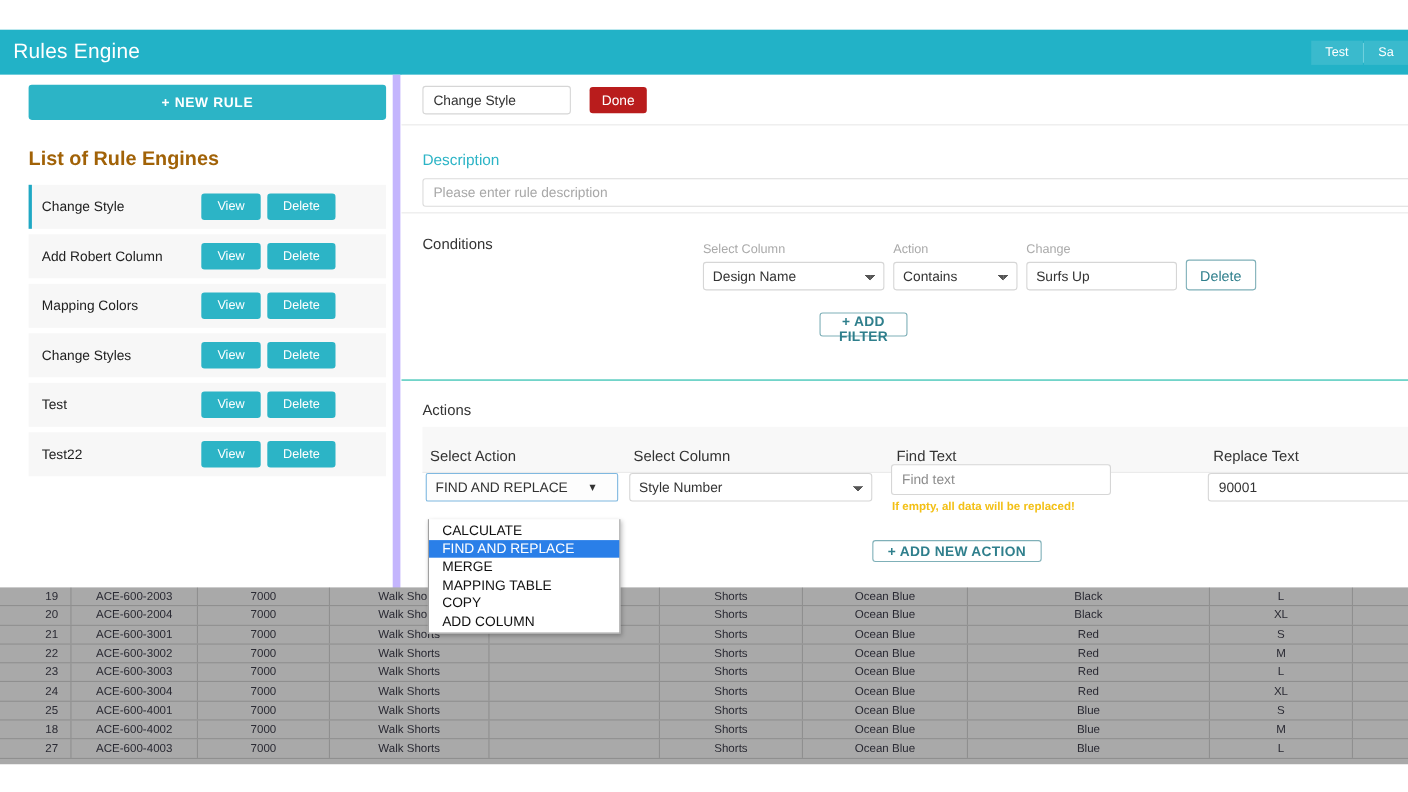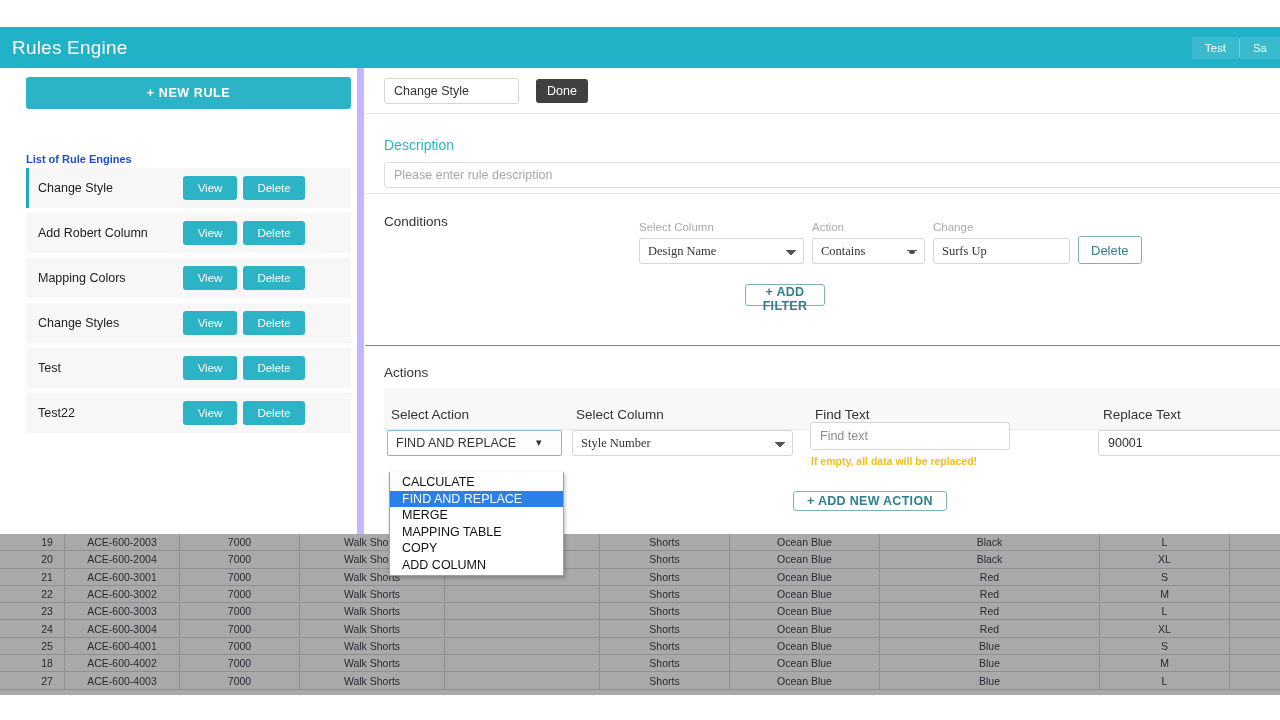--- a/index.html
+++ b/index.html
@@ -40,21 +40,21 @@
     background:#ffffff; border-right:7px solid #c4b5fd;
   }
   .new-rule-btn {
     position:absolute; left:26px; top:9px; width:325px; height:32px;
     background:#2cb4c6; color:#fff; border:none; border-radius:3px;
     font-size:12.5px; font-weight:bold; letter-spacing:.6px; cursor:pointer;
     font-family:"Liberation Sans", sans-serif;
   }
   .list-heading {
     position:absolute; left:26px; top:66px;
-    color:#1d4ed8; font-size:11px; font-weight:600;margin-top:19px;
+    color:#a16207; font-size:18px; font-weight:600;
   }
   .rule-list { position:absolute; left:26px; top:100px; width:325px; }
   .rule-row {
     position:relative; height:40px; background:#f7f7f7;
     margin-bottom:5px; display:flex; align-items:center;
     border-left:3px solid transparent;
   }
   .rule-row.active { border-left:3px solid #1fa8c4; }
   .rule-name {
     font-size:12.5px; color:#222; margin-left:9px; flex:1;
@@ -75,21 +75,21 @@
     position:absolute; left:0; top:0; width:915px; height:46px;
     border-bottom:1px solid #e8e8e8; display:flex; align-items:center;
   }
   .rule-name-input {
     margin-left:19px; width:135px; height:26px;
     border:1px solid #d6d6d6; border-radius:3px;
     padding:0 9px; font-size:12.5px; color:#333;
     font-family:"Liberation Sans", sans-serif; background:#fff;
   }
   .done-btn {
-    margin-left:17px; background:#404040; color:#fff; border:none;
+    margin-left:17px; background:#b91c1c; color:#fff; border:none;
     border-radius:3px; height:24px; padding:0 11px; font-size:12.5px;
     cursor:pointer; font-family:"Liberation Sans", sans-serif;
   }
 
   .desc-section {
     position:absolute; left:0; top:47px; width:915px; height:79px;
     border-bottom:1px solid #e8e8e8;
   }
   .desc-label {
     position:absolute; left:19px; top:22px; color:#2cb4c6; font-size:14px;
@@ -106,21 +106,21 @@
     position:absolute; left:0; top:127px; width:915px; height:151px;
     border-bottom:1px solid #14b8a6;
   }
   .section-title { position:absolute; left:19px; top:19px; font-size:13.5px; color:#333; }
   .cond-row { position:absolute; left:274px; top:26px; display:flex; align-items:flex-end; }
   .fld { display:flex; flex-direction:column; margin-right:8px; }
   .fld-label { font-size:11.5px; color:#aaa; margin-bottom:5px; }
   .sel, .txt {
     height:26px; border:1px solid #d6d6d6; border-radius:3px;
     font-size:12.5px; color:#333; padding:0 8px; background:#fff;
-    font-family:Liberation Serif, serif;
+    font-family:Liberation Sans, sans-serif;
   }
   select.sel {
     appearance:none; -webkit-appearance:none; padding-right:20px;
     background-image:
       linear-gradient(45deg, transparent 50%, #555 50%),
       linear-gradient(135deg, #555 50%, transparent 50%);
     background-position: calc(100% - 12px) 11px, calc(100% - 7px) 11px;
     background-size: 5px 5px, 5px 5px;
     background-repeat:no-repeat;
   }

